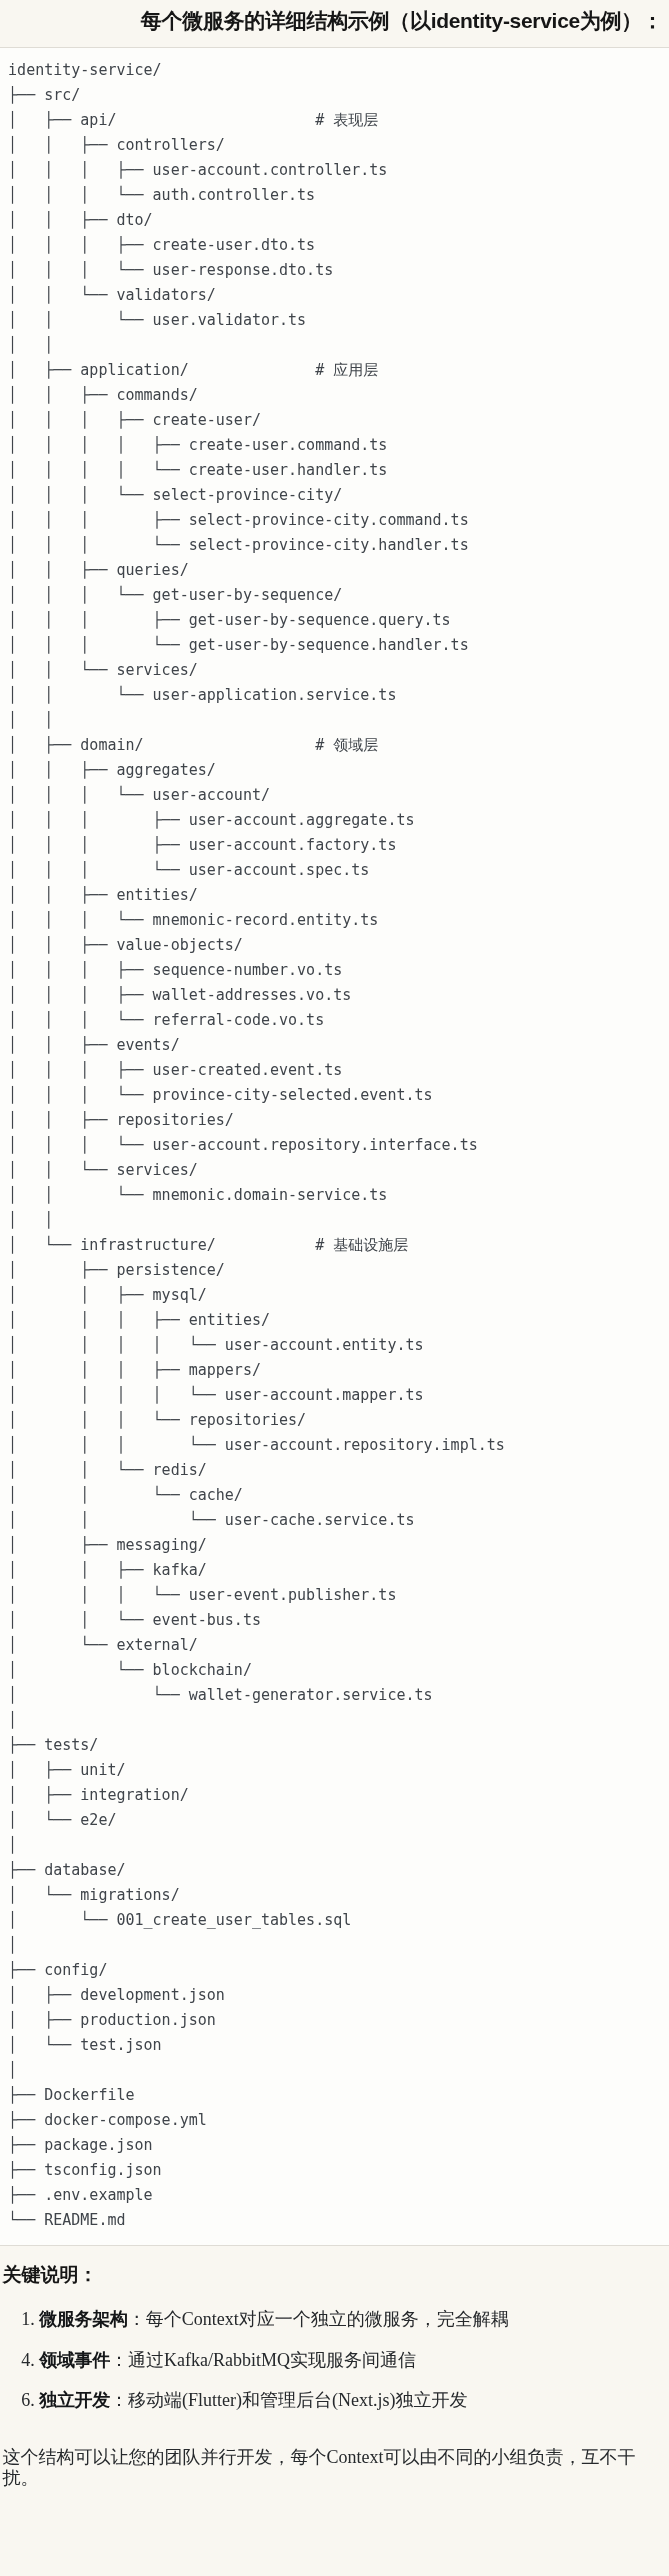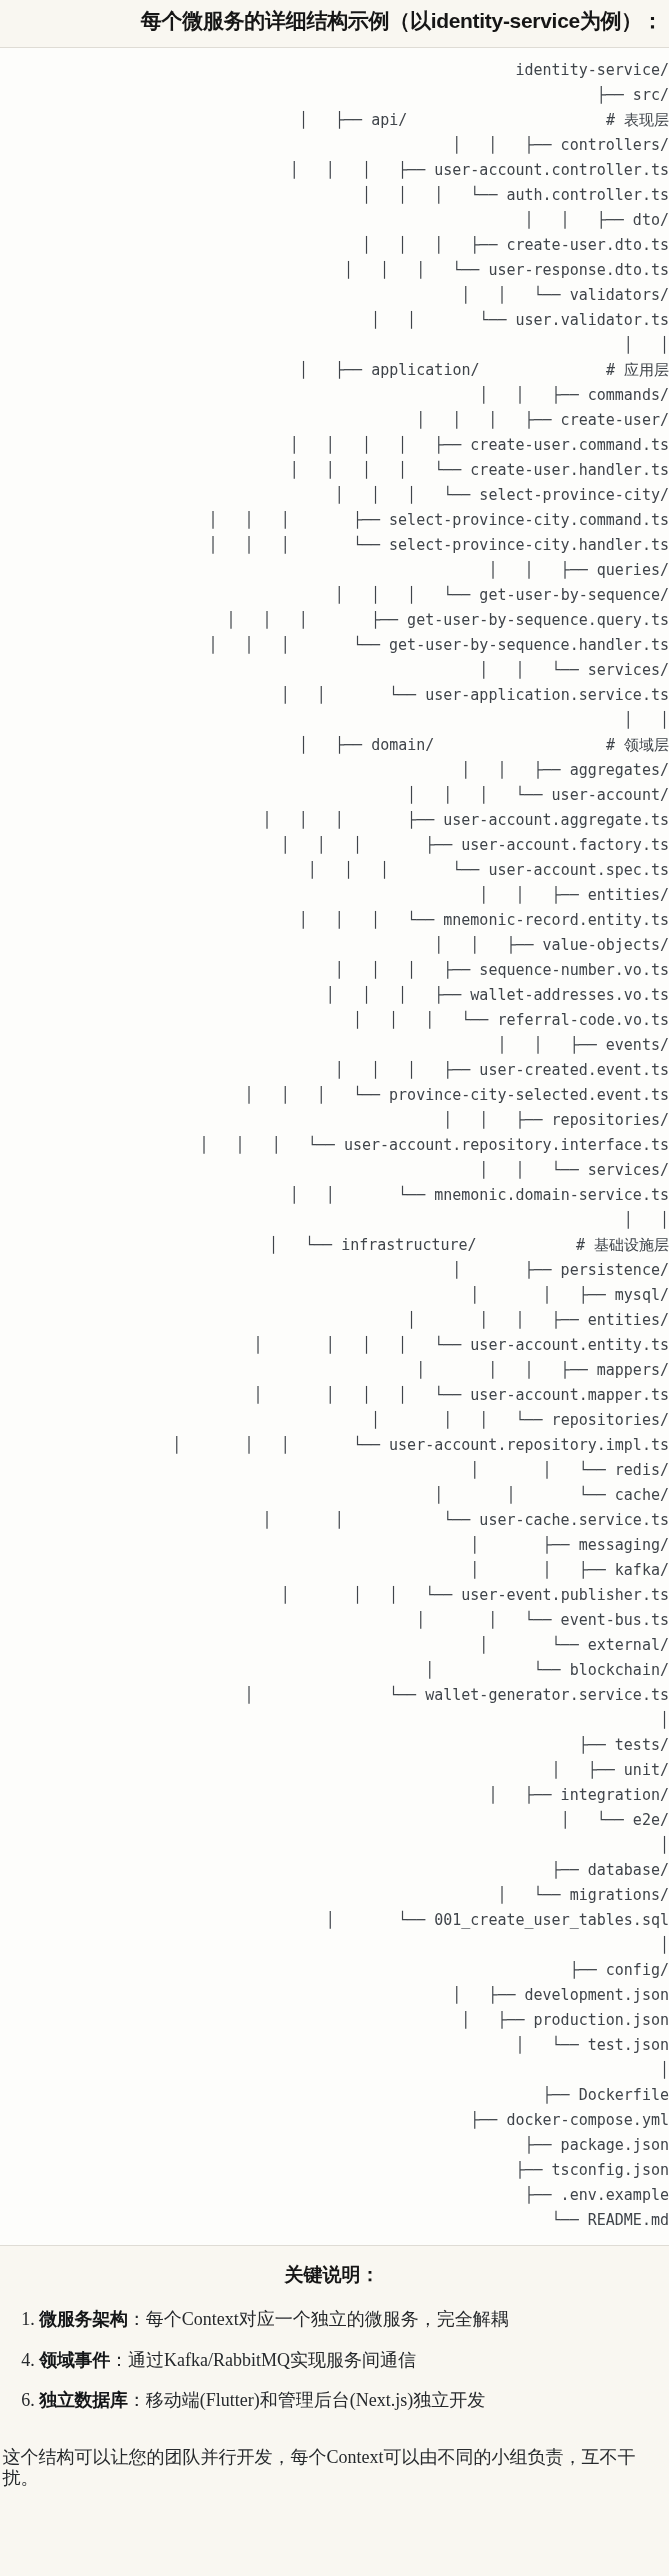--- a/index.html
+++ b/index.html
@@ -32,33 +32,31 @@
     padding: 10.6px 0 12px 8.1px;
     overflow: hidden;
   }
   .code-block pre {
     margin: 0;
     font-family: "DejaVu Sans Mono", monospace;
     font-size: 15px;
     line-height: 25px;
     color: #3f444a;
     white-space: pre;
-    text-align: right;
   }
 
   
   .notes { padding: 18px 7.5px 8.8px 2.5px; background: #f9f7f1; }
   .notes h2 {
     margin: 0 0 22.5px 0;
     font-size: 19px;
     line-height: 22.5px;
     font-weight: bold;
     color: #161616;
     font-family: "Liberation Sans", "Liberation Serif", sans-serif;
-    text-align: center;
   }
   .notes ol { list-style: none; margin: 15px; padding: 0 0 0 3.8px; }
   .notes li {
     font-size: 18px;
     line-height: 20.6px;
     margin-bottom: 20px;
     color: #26292c;
   }
   .notes li .num { margin-right: 4.4px; }
   .notes li .label {
@@ -172,19 +170,19 @@
 ├── tsconfig.json
 ├── .env.example
 └── README.md</pre>
   </section>
 
   <section class="notes">
     <h2>关键说明：</h2>
     <ol>
       <li><span class="num">1.</span><span class="label">微服务架构</span><span class="text">：每个Context对应一个独立的微服务，完全解耦</span></li>
       <li><span class="num">4.</span><span class="label">领域事件</span><span class="text">：通过Kafka/RabbitMQ实现服务间通信</span></li>
-      <li><span class="num">6.</span><span class="label">独立数据库</span><span class="text">：移动端(Flutter)和管理后台(Next.js)独立开发</span></li>
+      <li><span class="num">6.</span><span class="label">独立开发</span><span class="text">：移动端(Flutter)和管理后台(Next.js)独立开发</span></li>
     </ol>
     <p class="closing">这个结构可以让您的团队并行开发，每个Context可以由不同的小组负责，互不干扰。</p>
   </section>
 
 </div>
 
 
 </body></html>

